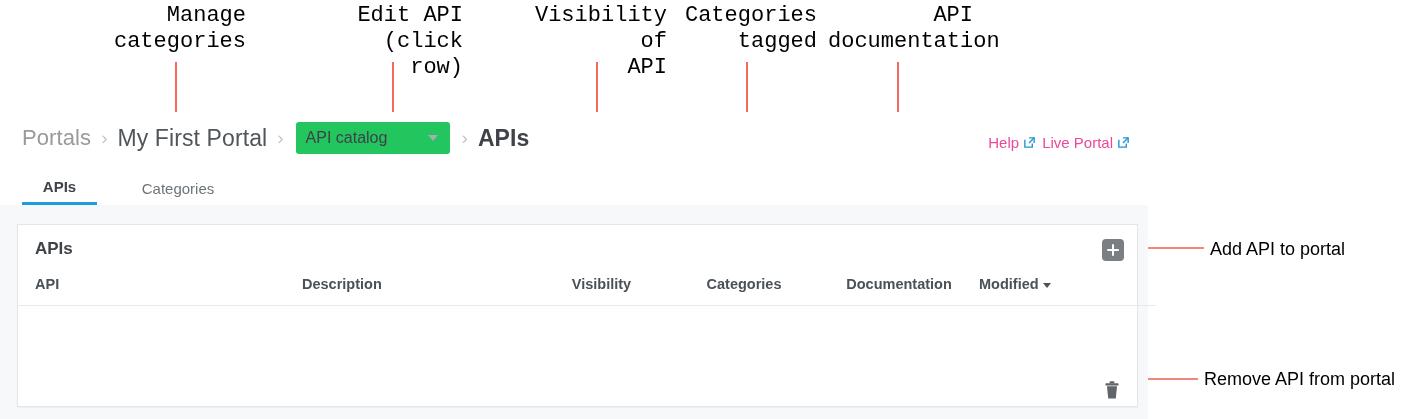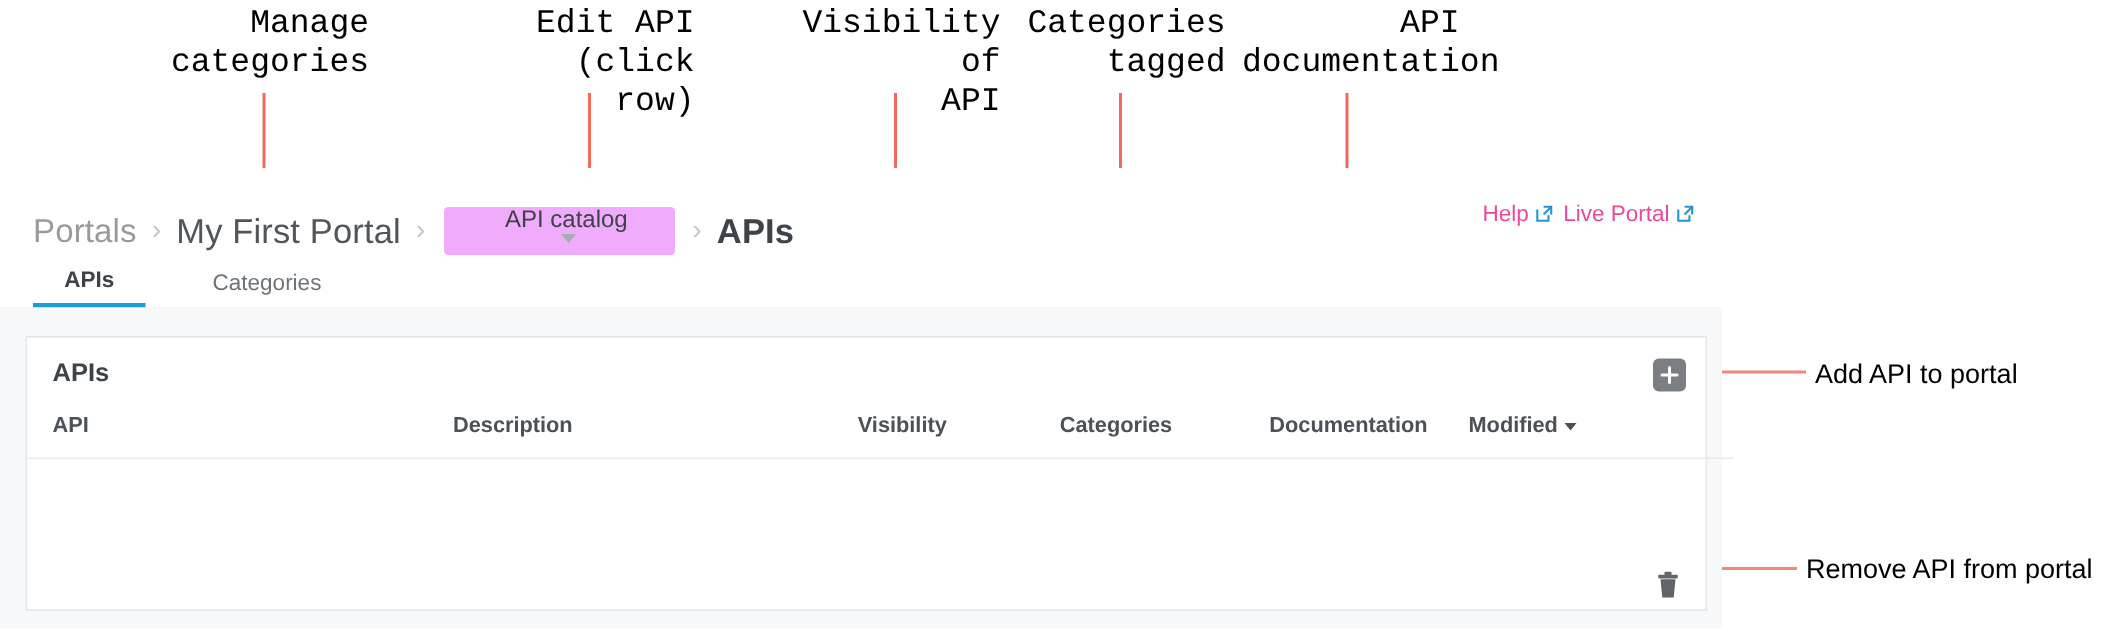--- a/index.html
+++ b/index.html
@@ -57,21 +57,21 @@
     left: 0;
     top: 112px;
     width: 1148px;
     height: 307px;
     background: #ffffff;
   }
 
   .breadcrumb {
     position: absolute;
     left: 22px;
-    top: 23px;
+    top: 7px;
     display: flex;
     align-items: center;
     height: 38px;
   }
   .crumb {
     font-size: 22px;
     color: #9a9a9a;
     font-weight: 400;
     letter-spacing: 0.1px;
   }
@@ -86,27 +86,27 @@
   }
   .crumb-sep {
     color: #c3c7ca;
     font-size: 19px;
     margin: 0 10px;
     font-weight: 300;
   }
   .crumb-select {
     display: flex;
     align-items: center;
-    background: #f0abfc;
+    background: #22c55e;
     border-radius: 3px;
     height: 32px;
     padding: 0 0 0 10px;
     min-width: 144px;
+    justify-content: space-between;
     margin: 0 2px;
-    flex-direction: column;
   }
   .crumb-select .sel-text {
     font-size: 16px;
     color: #3d4348;
   }
   .caret {
     margin: 0 12px 0 14px;
     width: 0;
     height: 0;
     border-left: 5px solid transparent;

